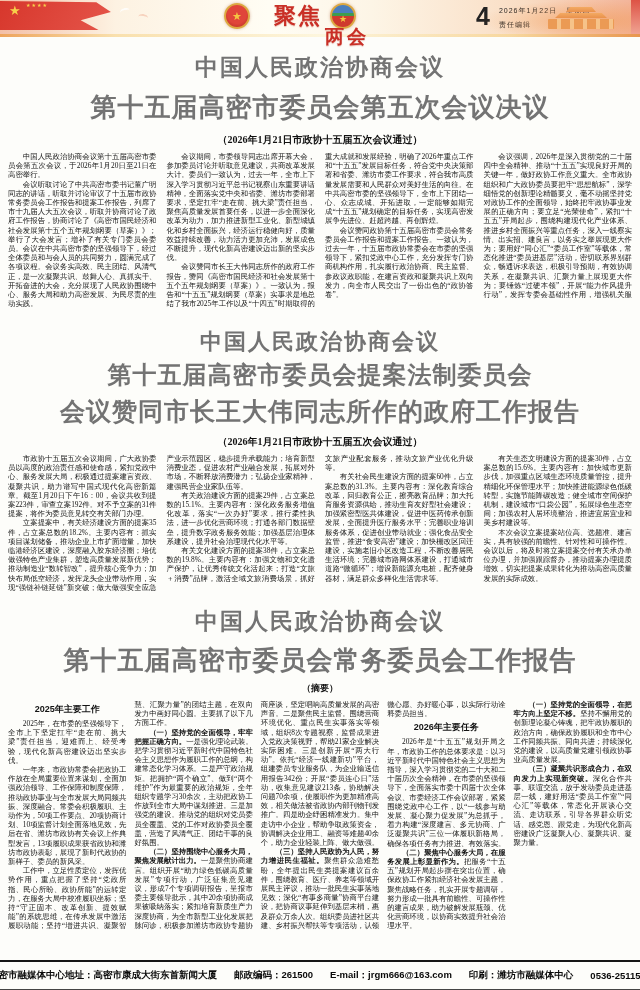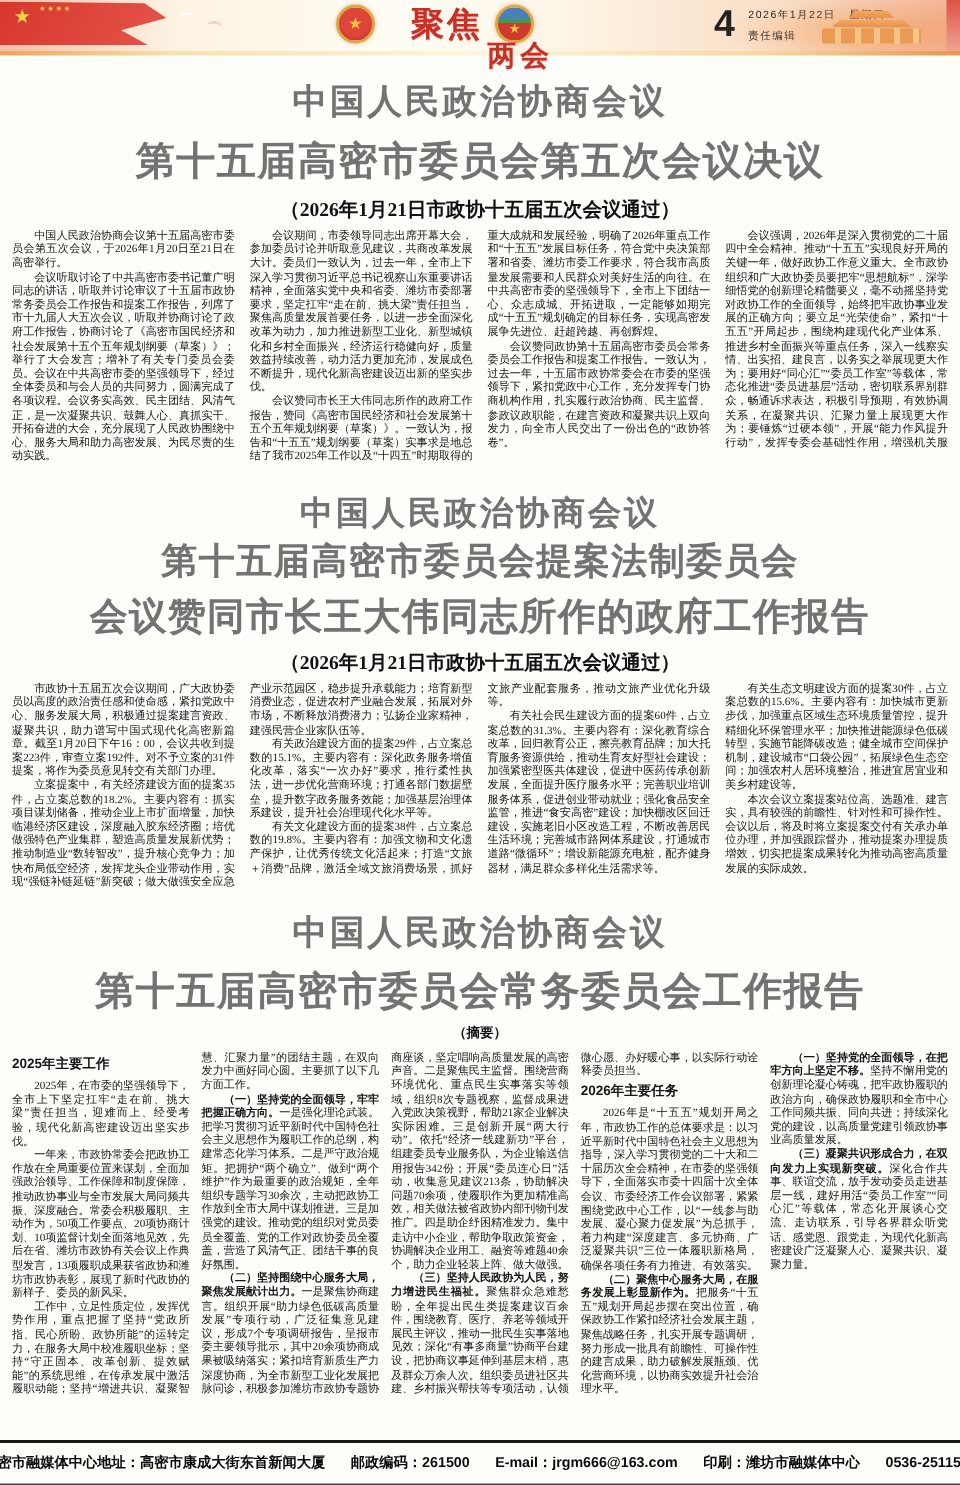--- a/index.html
+++ b/index.html
@@ -46,29 +46,29 @@
   
   .main{flex:1 1 auto;padding:0 8px;}
   .t-line{text-align:center;font-family:"Liberation Sans",sans-serif;font-weight:900;color:#737373;}
   .a1-t1{font-size:23px;line-height:30px;margin-top:15px;letter-spacing:2px;}
   .a1-t2{font-size:26px;line-height:36px;margin-top:7px;letter-spacing:1px;}
   .a2-t1{font-size:22px;line-height:26px;margin-top:13px;letter-spacing:2px;}
   .a2-t2{font-size:24px;line-height:30px;margin-top:5px;letter-spacing:1px;}
   .a2-t3{font-size:25px;line-height:32px;margin-top:5px;letter-spacing:1px;}
   .a3-t1{font-size:23px;line-height:30px;margin-top:10px;letter-spacing:2px;}
   .a3-t2{font-size:26px;line-height:36px;margin-top:6px;letter-spacing:1px;}
-  .dateline{text-align:center;font-size:13px;line-height:12px;font-weight:bold;color:#111;margin-top:9px;font-family:Liberation Serif, serif;}
+  .dateline{text-align:center;font-size:10px;line-height:12px;font-weight:bold;color:#111;margin-top:9px;font-family:Liberation Serif, serif;}
   .subline{text-align:center;font-size:9px;line-height:12px;font-weight:bold;color:#111;margin-top:4px;}
   .cols{margin-top:6px;column-fill:auto;overflow:hidden;font-size:7.4px;line-height:9.2px;text-align:justify;color:#141414;}
   .cols-a1{column-count:4;column-gap:10px;height:164px;}
   .cols-a2{column-count:4;column-gap:10px;height:142px;}
   .cols-a3{column-count:5;column-gap:8px;height:238px;}
   .cols p{margin:0;text-indent:2em;}
   .cols .ph{font-weight:bold;}
-  .colhead{break-inside:avoid;text-align:left;font-family:"Liberation Sans",sans-serif;font-weight:bold;
+  .colhead{break-inside:avoid;text-align:center;font-family:"Liberation Sans",sans-serif;font-weight:bold;
            font-size:9px;line-height:12px;margin:3px 0 4px;text-indent:0;}
 
   
   .footer{flex:0 0 auto;height:27px;border-top:2px solid #161616;border-bottom:1px solid #444;
           display:flex;align-items:center;justify-content:center;gap:17px;
           font-family:"Liberation Sans",sans-serif;font-weight:bold;font-size:9.5px;color:#0a0a0a;white-space:nowrap;}
 </style>
 </head>
 <body>
 

